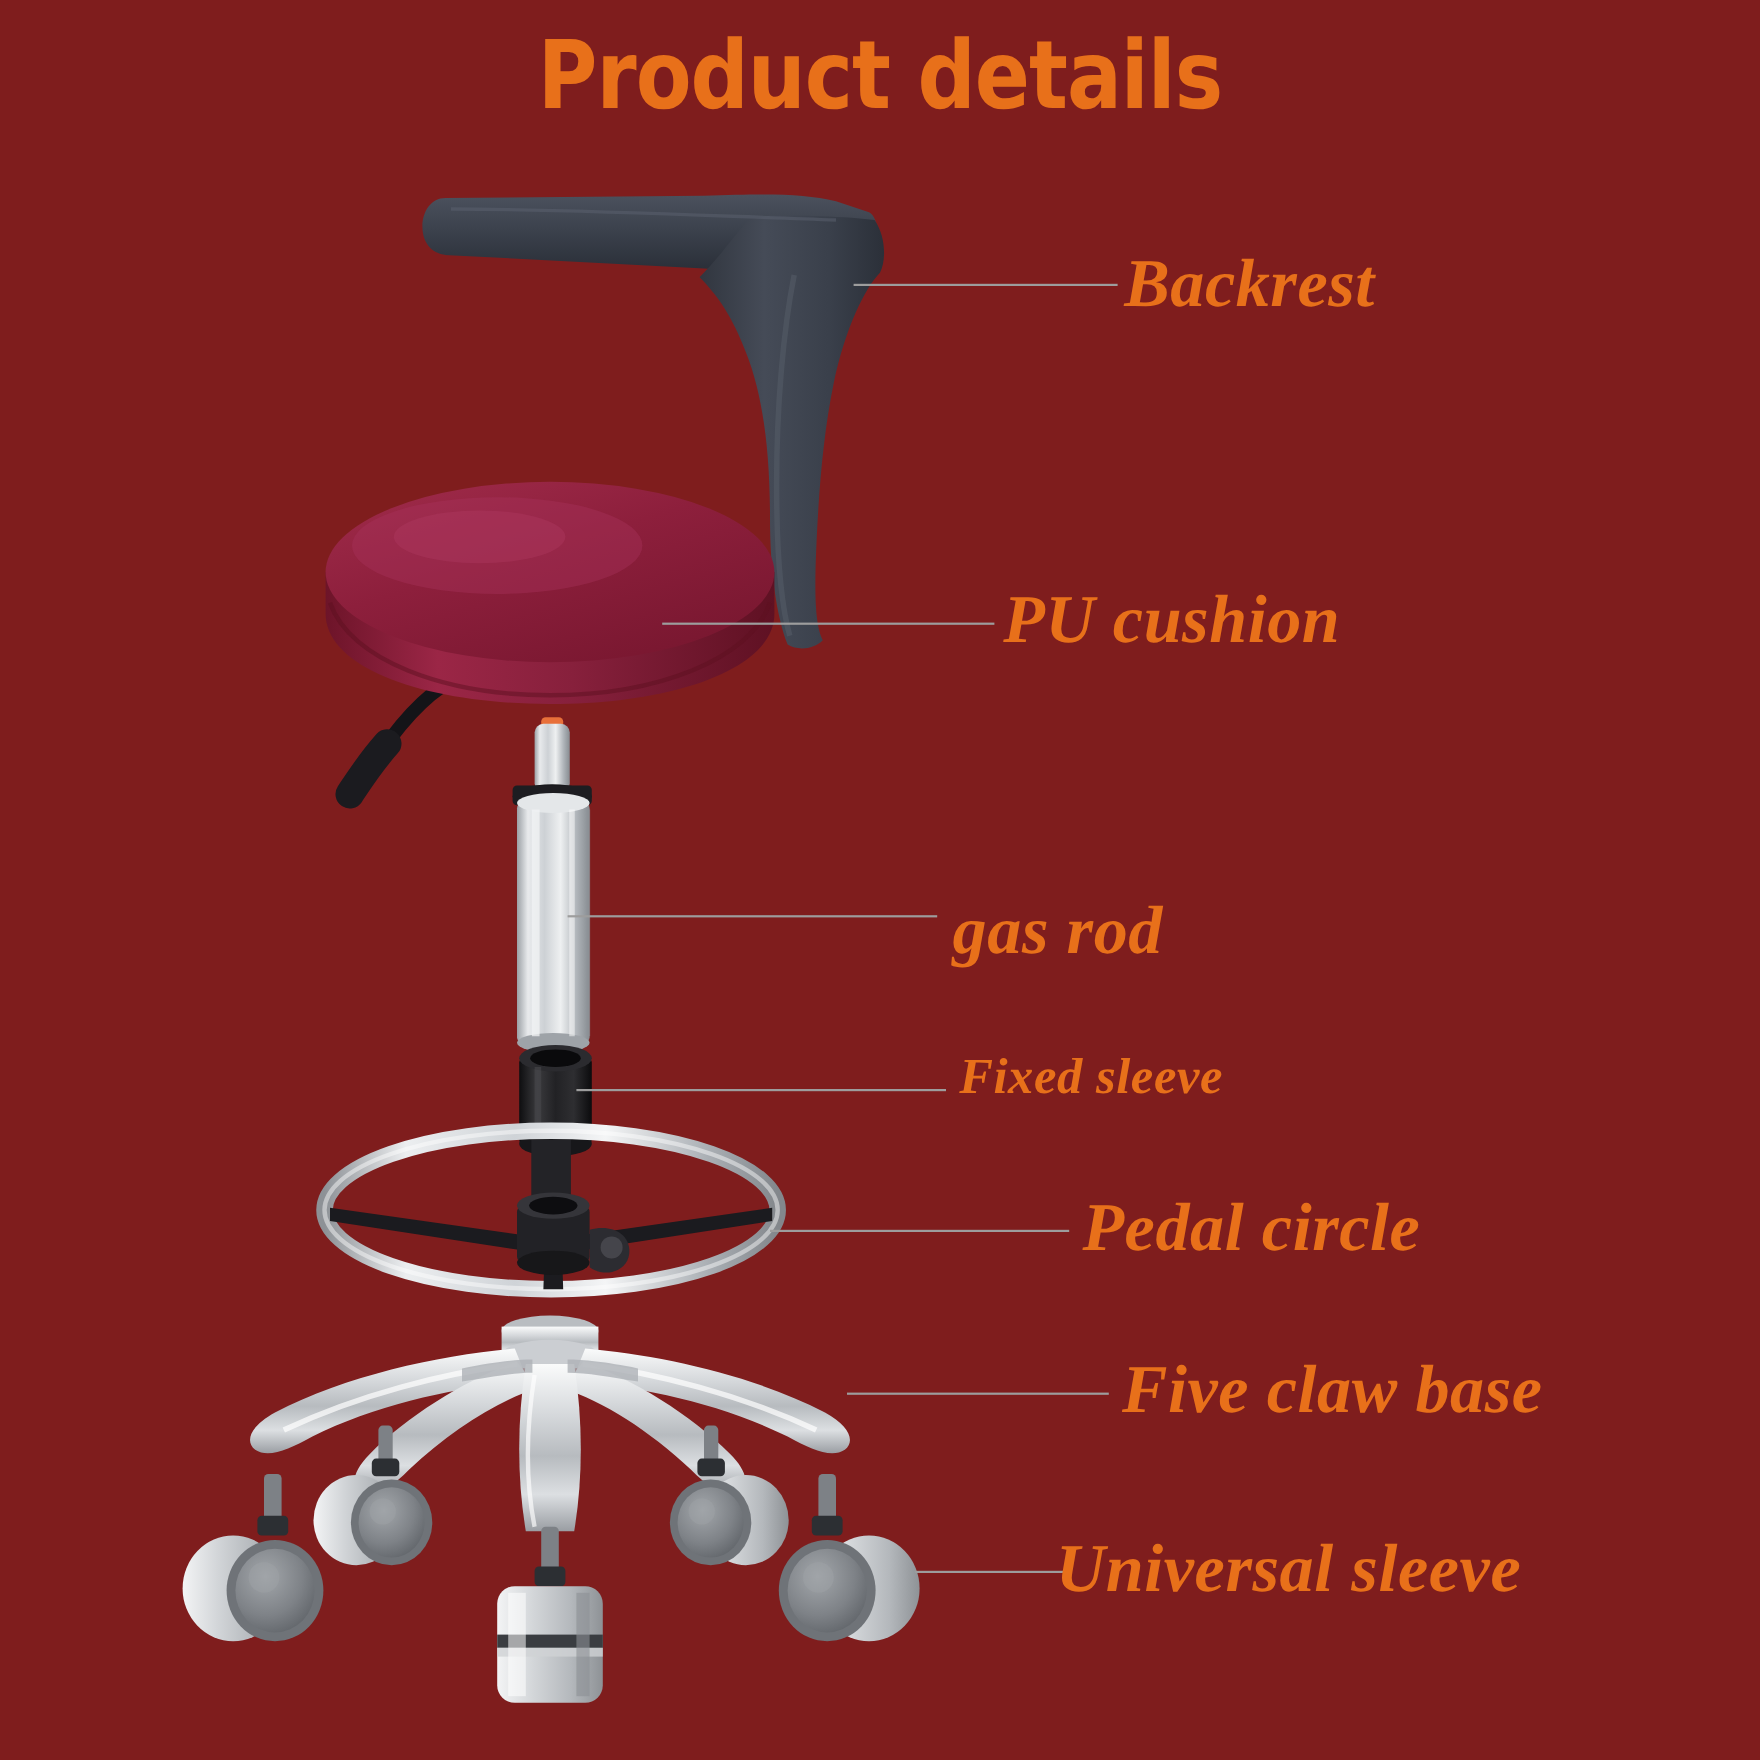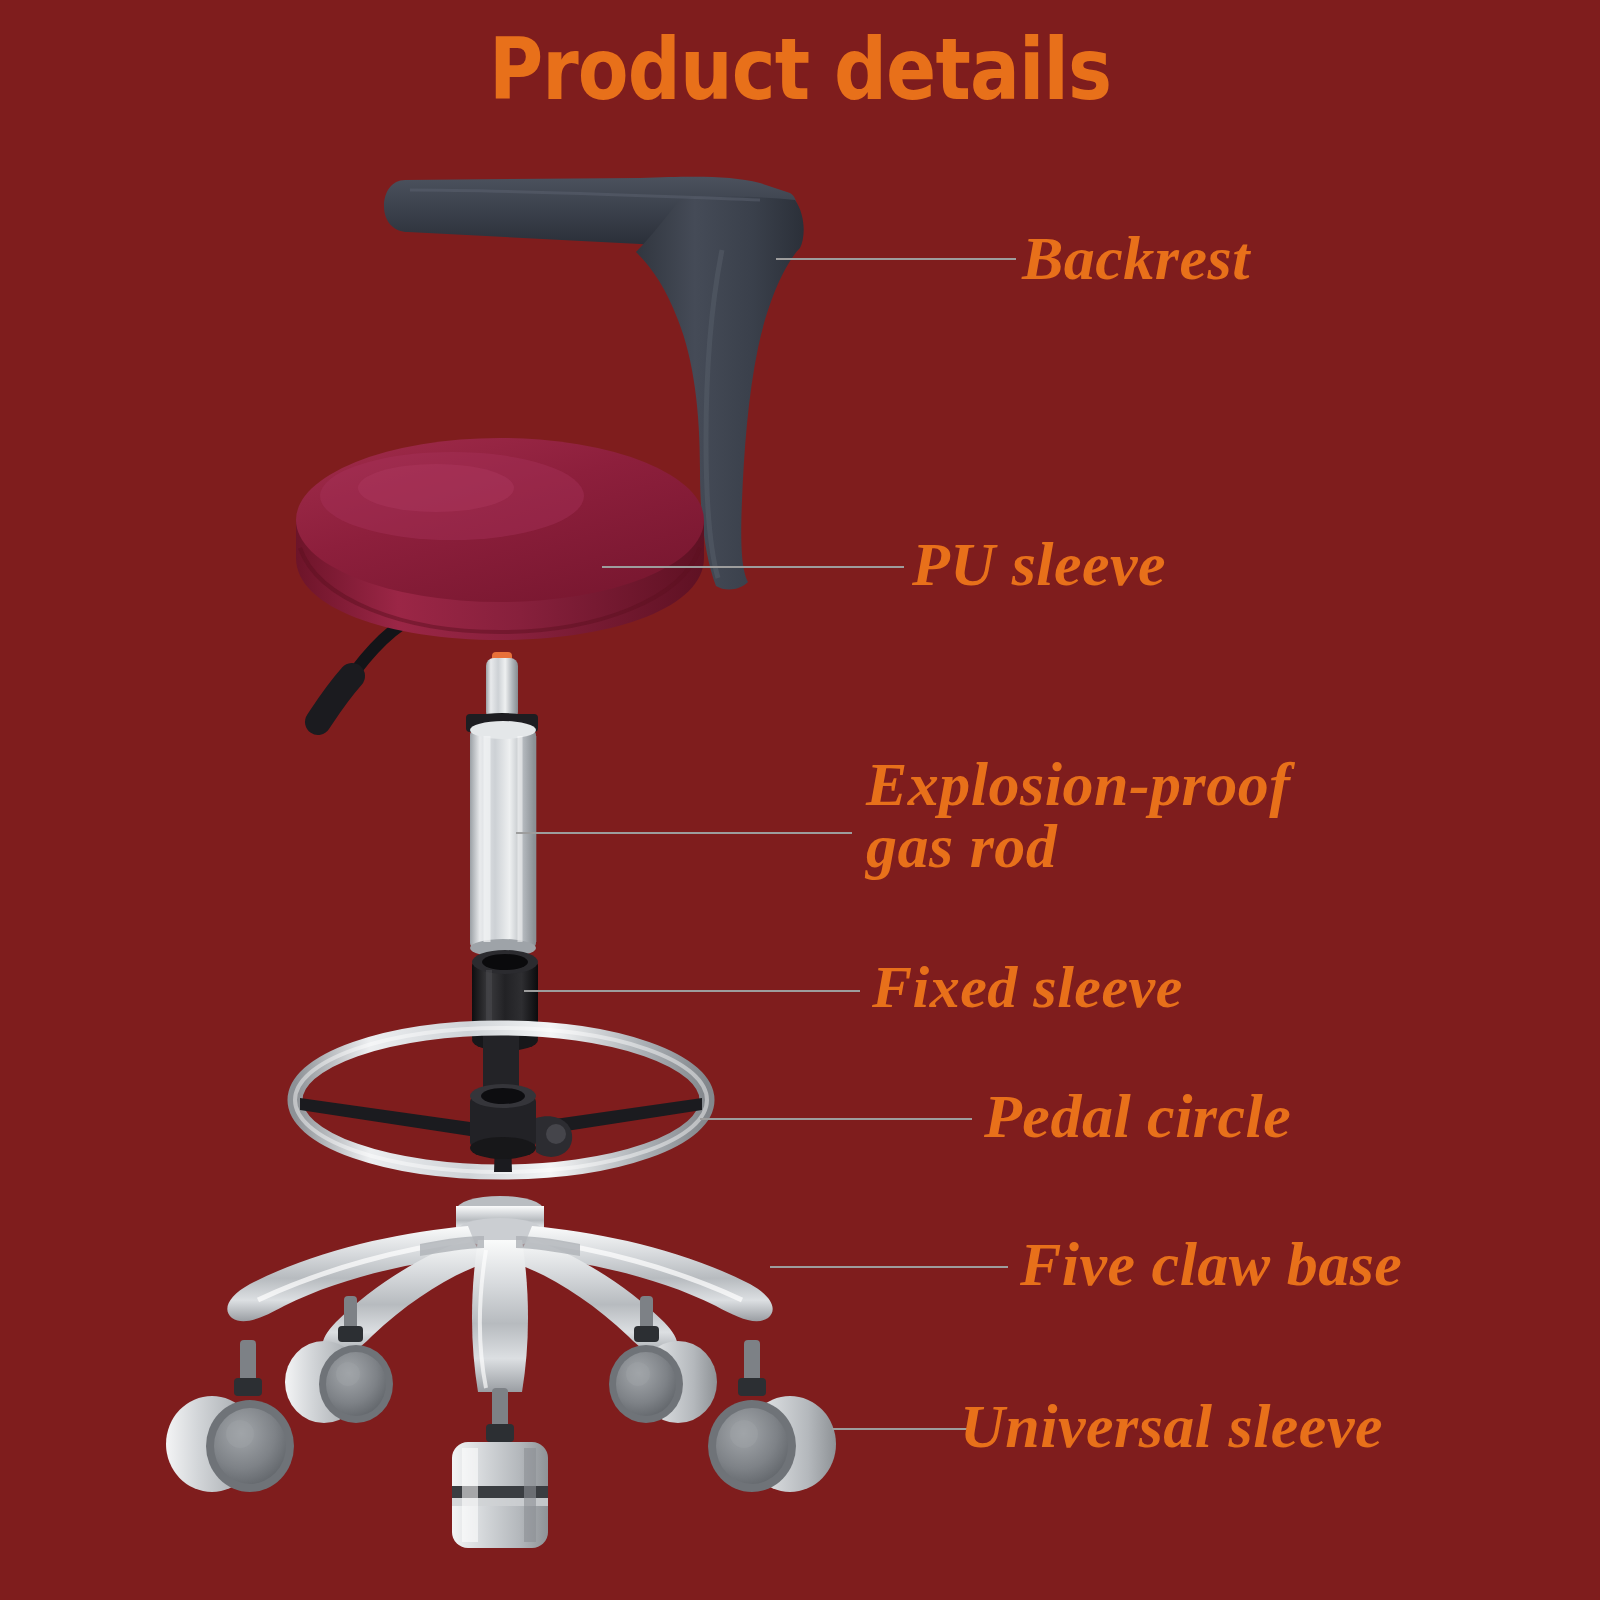--- a/index.html
+++ b/index.html
@@ -331,27 +331,26 @@
   <div class="leader" style="left:524px; top:990px; width:336px;"></div>
 
   <div class="leader" style="left:700px; top:1118px; width:272px;"></div>
 
   <div class="leader" style="left:770px; top:1266px; width:238px;"></div>
 
   <div class="leader" style="left:832px; top:1428px; width:142px;"></div>
 
   <div class="label" style="left:1022px; top:222px; font-size:62px;text-align:center;">Backrest</div>
 
-  <div class="label" style="left:912px; top:528px; font-size:62px;">PU sleeve</div>
-
-  <div class="label" style="left:866px; top:748px; font-size:62px;">Explosion-proof</div>
+  <div class="label" style="left:912px; top:528px; font-size:62px;">PU cushion</div>
+
 
   <div class="label" style="left:866px; top:810px; font-size:62px;">gas rod</div>
 
-  <div class="label" style="left:872px; top:952px; font-size:60px;">Fixed sleeve</div>
+  <div class="label" style="left:872px; top:952px; font-size:46px;">Fixed sleeve</div>
 
   <div class="label" style="left:1020px; top:1228px; font-size:62px;">Five claw base</div>
 
   <div class="label" style="left:984px; top:1080px; font-size:62px;">Pedal circle</div>
 
   <div class="label" style="left:960px; top:1390px; font-size:62px;">Universal sleeve</div>
 
 </div>
 
 </body></html>

